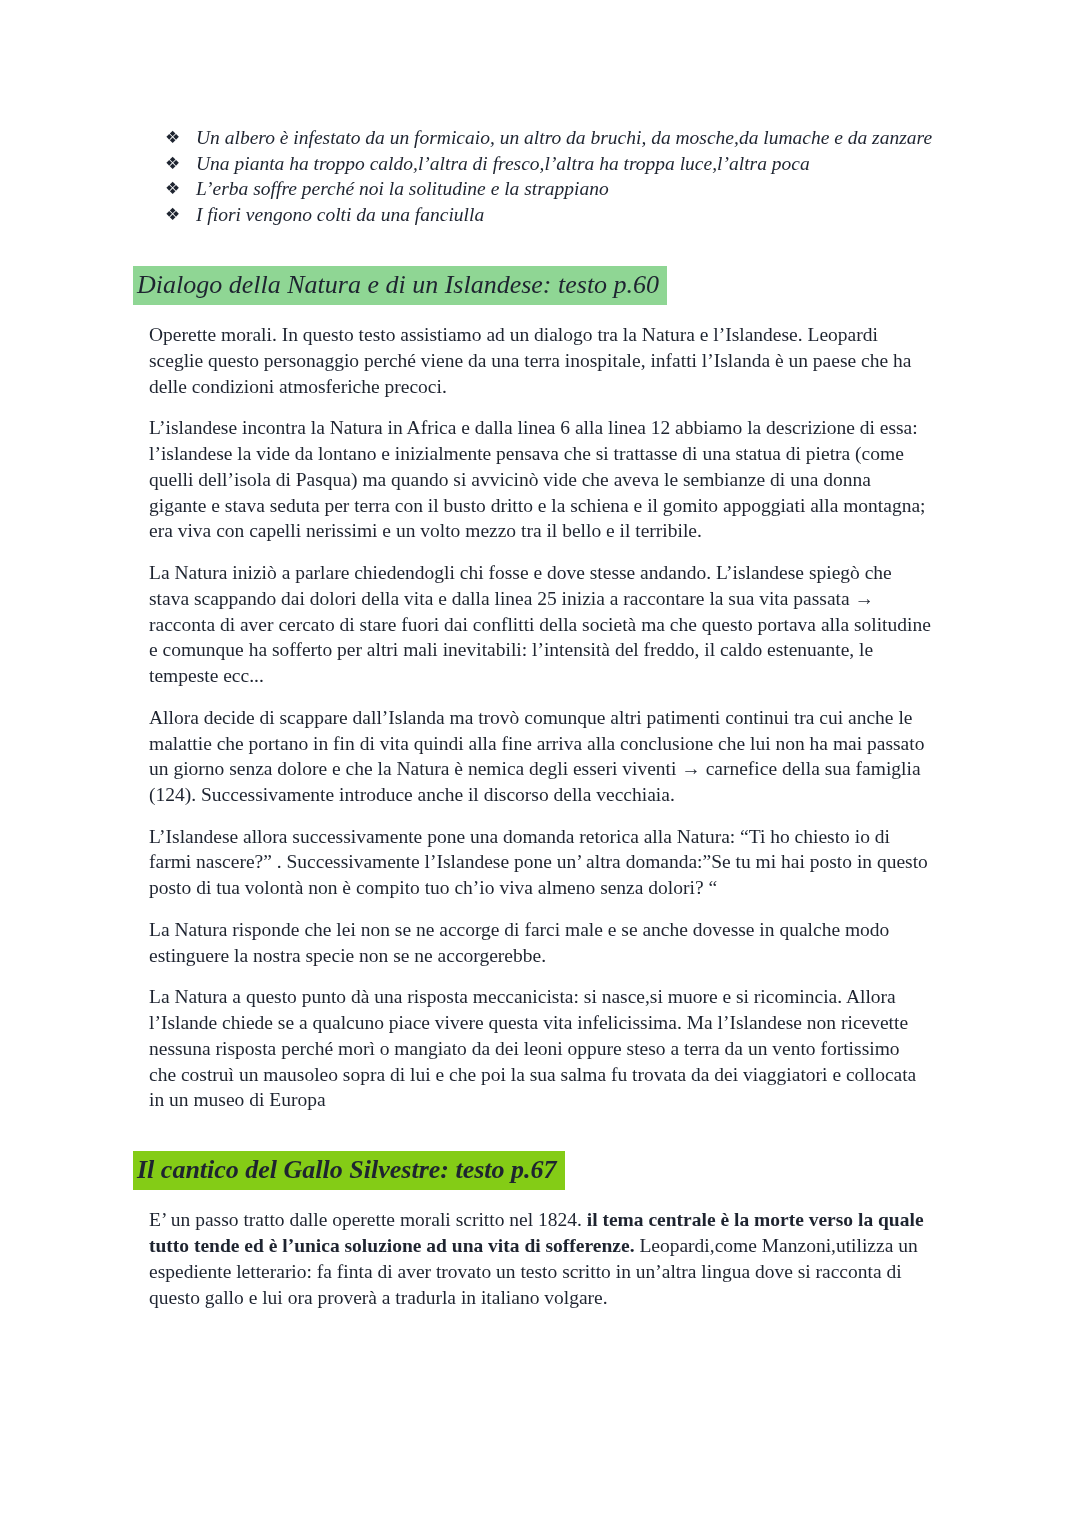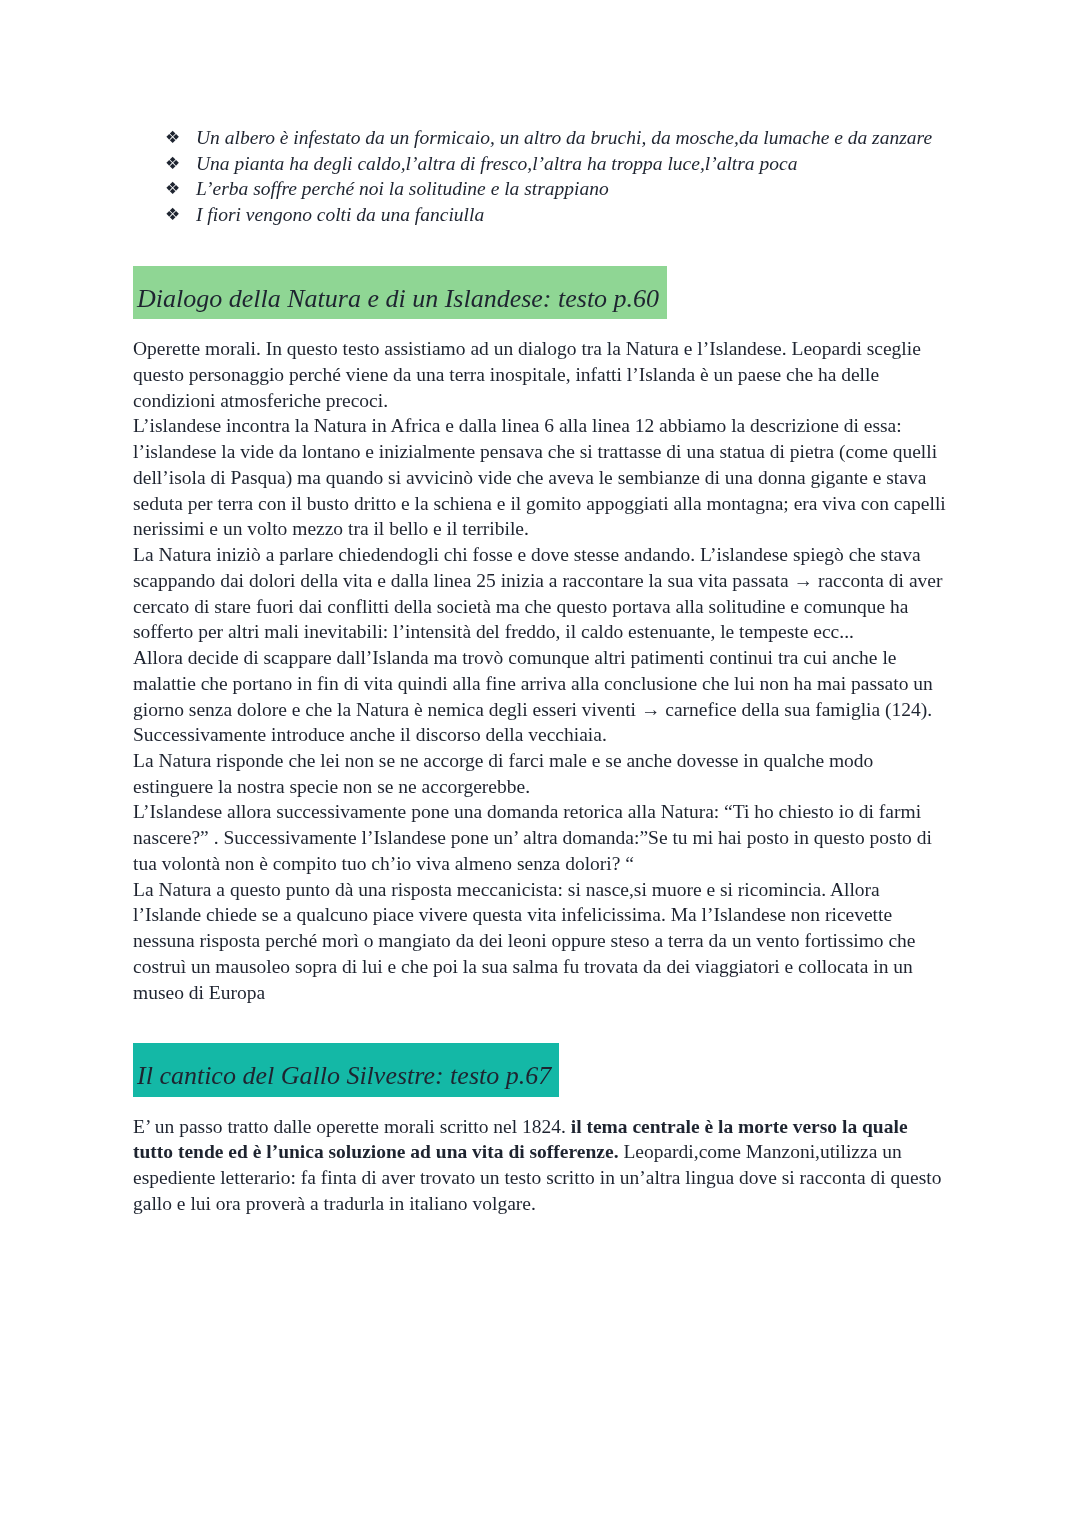--- a/index.html
+++ b/index.html
@@ -40,65 +40,65 @@
     font-style: italic;
   }
   h2.section-title {
     font-size: 26px;
     font-weight: normal;
     font-style: italic;
     margin: 38px 0 17px 0;
   }
   h2.section-title .hl {
     display: inline-block;
-    padding: 16px 8px 3px 4px;
+    padding: 2px 8px 3px 4px;
   }
   .body-text p {
-    margin: 0;
+    margin: 16px;
   }
   .hl-green { background-color: #8FD694; }
-  .hl-cyan  { background-color: #14b8a6; }
+  .hl-cyan  { background-color: #84cc16; font-weight: bold; }
   .bold { font-weight: bold; }
   .section2-title { margin-top: 46px; }
 </style>
 </head>
 <body>
 
 <div class="page">
 
   <ul class="bullets">
     <li>
       <span class="marker">❖</span>
       <span class="bullet-text">Un albero è infestato da un formicaio, un altro da bruchi, da mosche,da lumache e da zanzare</span>
     </li>
     <li>
       <span class="marker">❖</span>
-      <span class="bullet-text">Una pianta ha degli caldo,l’altra di fresco,l’altra ha troppa luce,l’altra poca</span>
+      <span class="bullet-text">Una pianta ha troppo caldo,l’altra di fresco,l’altra ha troppa luce,l’altra poca</span>
     </li>
     <li>
       <span class="marker">❖</span>
       <span class="bullet-text">L’erba soffre perché noi la solitudine e la strappiano</span>
     </li>
     <li>
       <span class="marker">❖</span>
       <span class="bullet-text">I fiori vengono colti da una fanciulla</span>
     </li>
   </ul>
 
   <h2 class="section-title">
     <span class="hl hl-green">Dialogo della Natura e di un Islandese: testo p.60</span>
   </h2>
 
   <div class="body-text">
     <p>Operette morali. In questo testo assistiamo ad un dialogo tra la Natura e l’Islandese. Leopardi sceglie questo personaggio perché viene da una terra inospitale, infatti l’Islanda è un paese che ha delle condizioni atmosferiche precoci.</p>
     <p>L’islandese incontra la Natura in Africa e dalla linea 6 alla linea 12 abbiamo la descrizione di essa: l’islandese la vide da lontano e inizialmente pensava che si trattasse di una statua di pietra (come quelli dell’isola di Pasqua) ma quando si avvicinò vide che aveva le sembianze di una donna gigante e stava seduta per terra con il busto dritto e la schiena e il gomito appoggiati alla montagna; era viva con capelli nerissimi e un volto mezzo tra il bello e il terribile.</p>
     <p>La Natura iniziò a parlare chiedendogli chi fosse e dove stesse andando. L’islandese spiegò che stava scappando dai dolori della vita e dalla linea 25 inizia a raccontare la sua vita passata → racconta di aver cercato di stare fuori dai conflitti della società ma che questo portava alla solitudine e comunque ha sofferto per altri mali inevitabili: l’intensità del freddo, il caldo estenuante, le tempeste ecc...</p>
     <p>Allora decide di scappare dall’Islanda ma trovò comunque altri patimenti continui tra cui anche le malattie che portano in fin di vita quindi alla fine arriva alla conclusione che lui non ha mai passato un giorno senza dolore e che la Natura è nemica degli esseri viventi → carnefice della sua famiglia (124). Successivamente introduce anche il discorso della vecchiaia.</p>
+    <p>L’Islandese allora successivamente pone una domanda retorica alla Natura: “Ti ho chiesto io di farmi nascere?” . Successivamente l’Islandese pone un’ altra domanda:”Se tu mi hai posto in questo posto di tua volontà non è compito tuo ch’io viva almeno senza dolori? “</p>
     <p>La Natura risponde che lei non se ne accorge di farci male e se anche dovesse in qualche modo estinguere la nostra specie non se ne accorgerebbe.</p>
-    <p>L’Islandese allora successivamente pone una domanda retorica alla Natura: “Ti ho chiesto io di farmi nascere?” . Successivamente l’Islandese pone un’ altra domanda:”Se tu mi hai posto in questo posto di tua volontà non è compito tuo ch’io viva almeno senza dolori? “</p>
     <p>La Natura a questo punto dà una risposta meccanicista: si nasce,si muore e si ricomincia. Allora l’Islande chiede se a qualcuno piace vivere questa vita infelicissima. Ma l’Islandese non ricevette nessuna risposta perché morì o mangiato da dei leoni oppure steso a terra da un vento fortissimo che costruì un mausoleo sopra  di lui e che poi la sua salma fu trovata da dei viaggiatori e collocata in un museo di Europa</p>
   </div>
 
   <h2 class="section-title section2-title">
     <span class="hl hl-cyan">Il cantico del Gallo Silvestre: testo p.67</span>
   </h2>
 
   <div class="body-text">
     <p>
       <span>E’ un passo tratto dalle operette morali scritto nel 1824. </span><span class="bold">il tema centrale è la morte verso la quale tutto tende ed è l’unica soluzione ad una vita di sofferenze.</span><span> Leopardi,come Manzoni,utilizza un espediente letterario: fa finta di aver trovato un testo scritto in un’altra lingua dove si racconta di questo gallo e lui ora proverà a tradurla in italiano volgare.</span>

